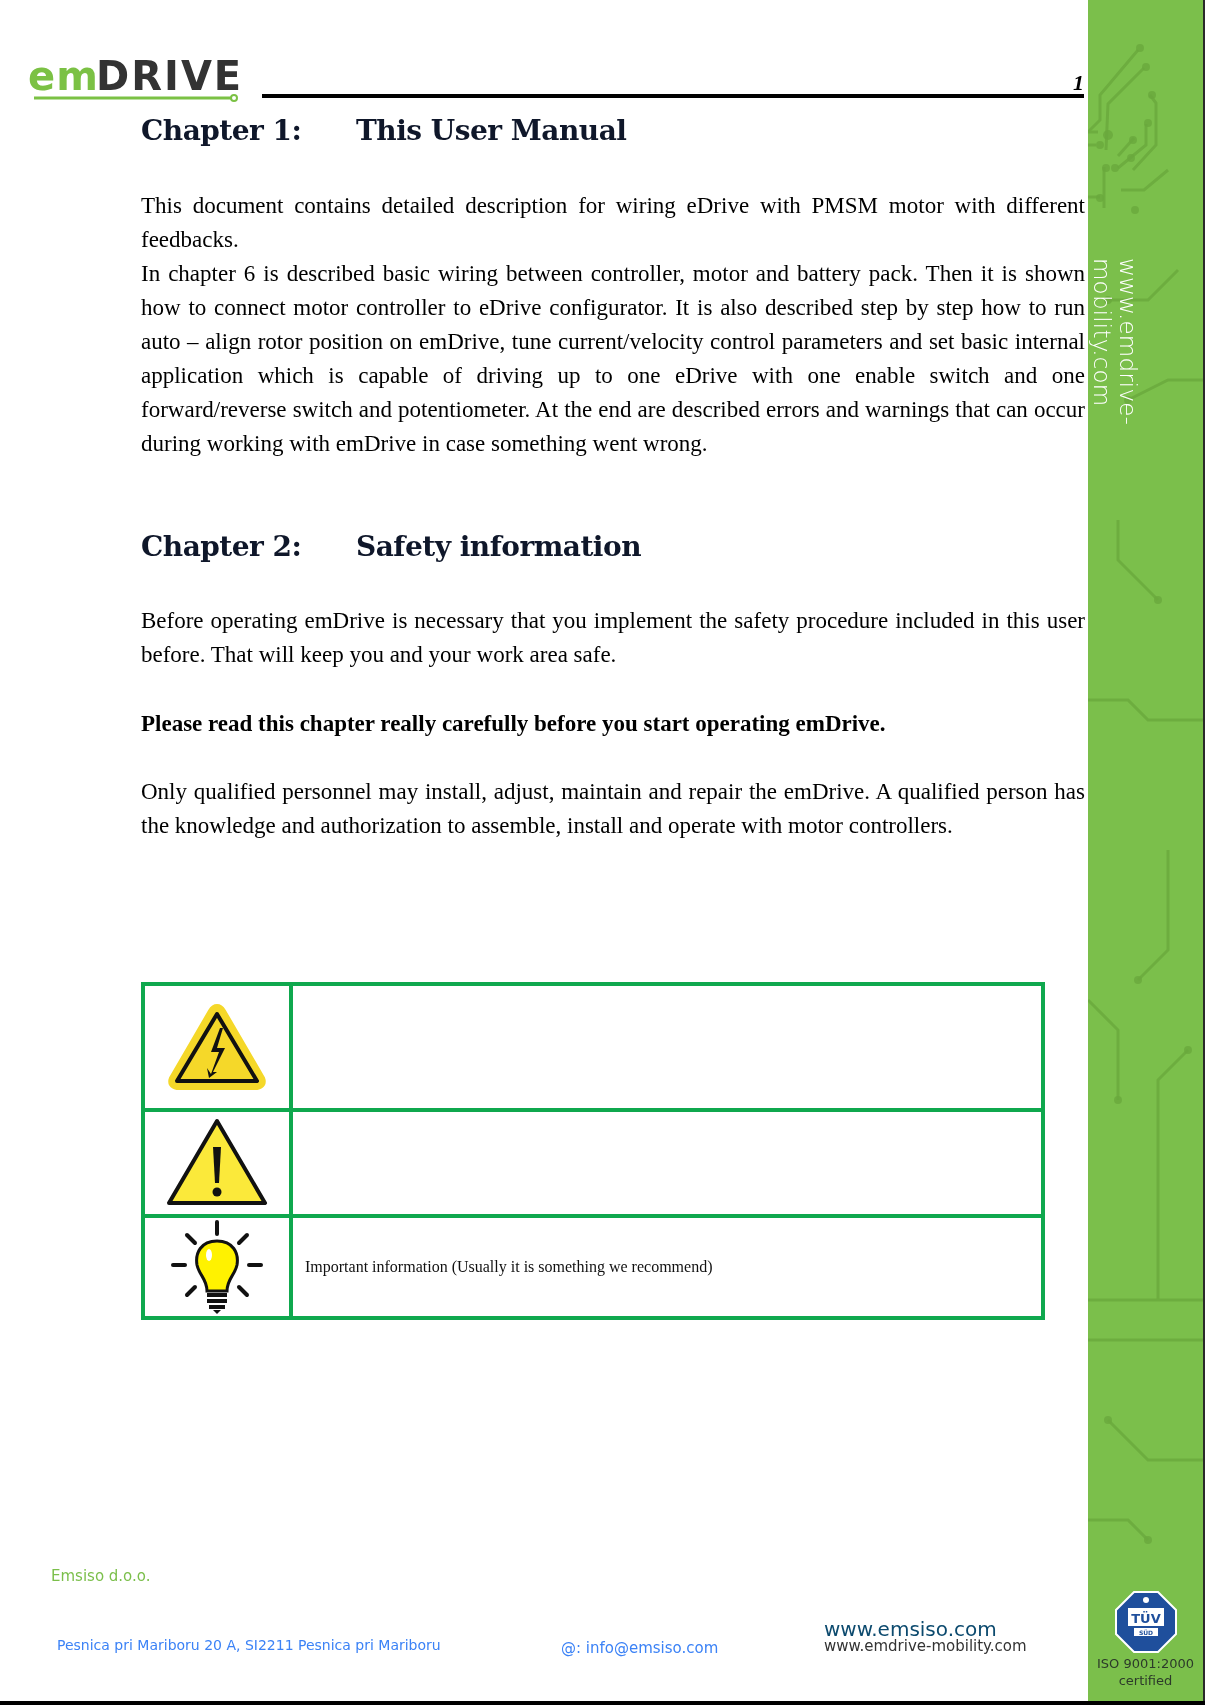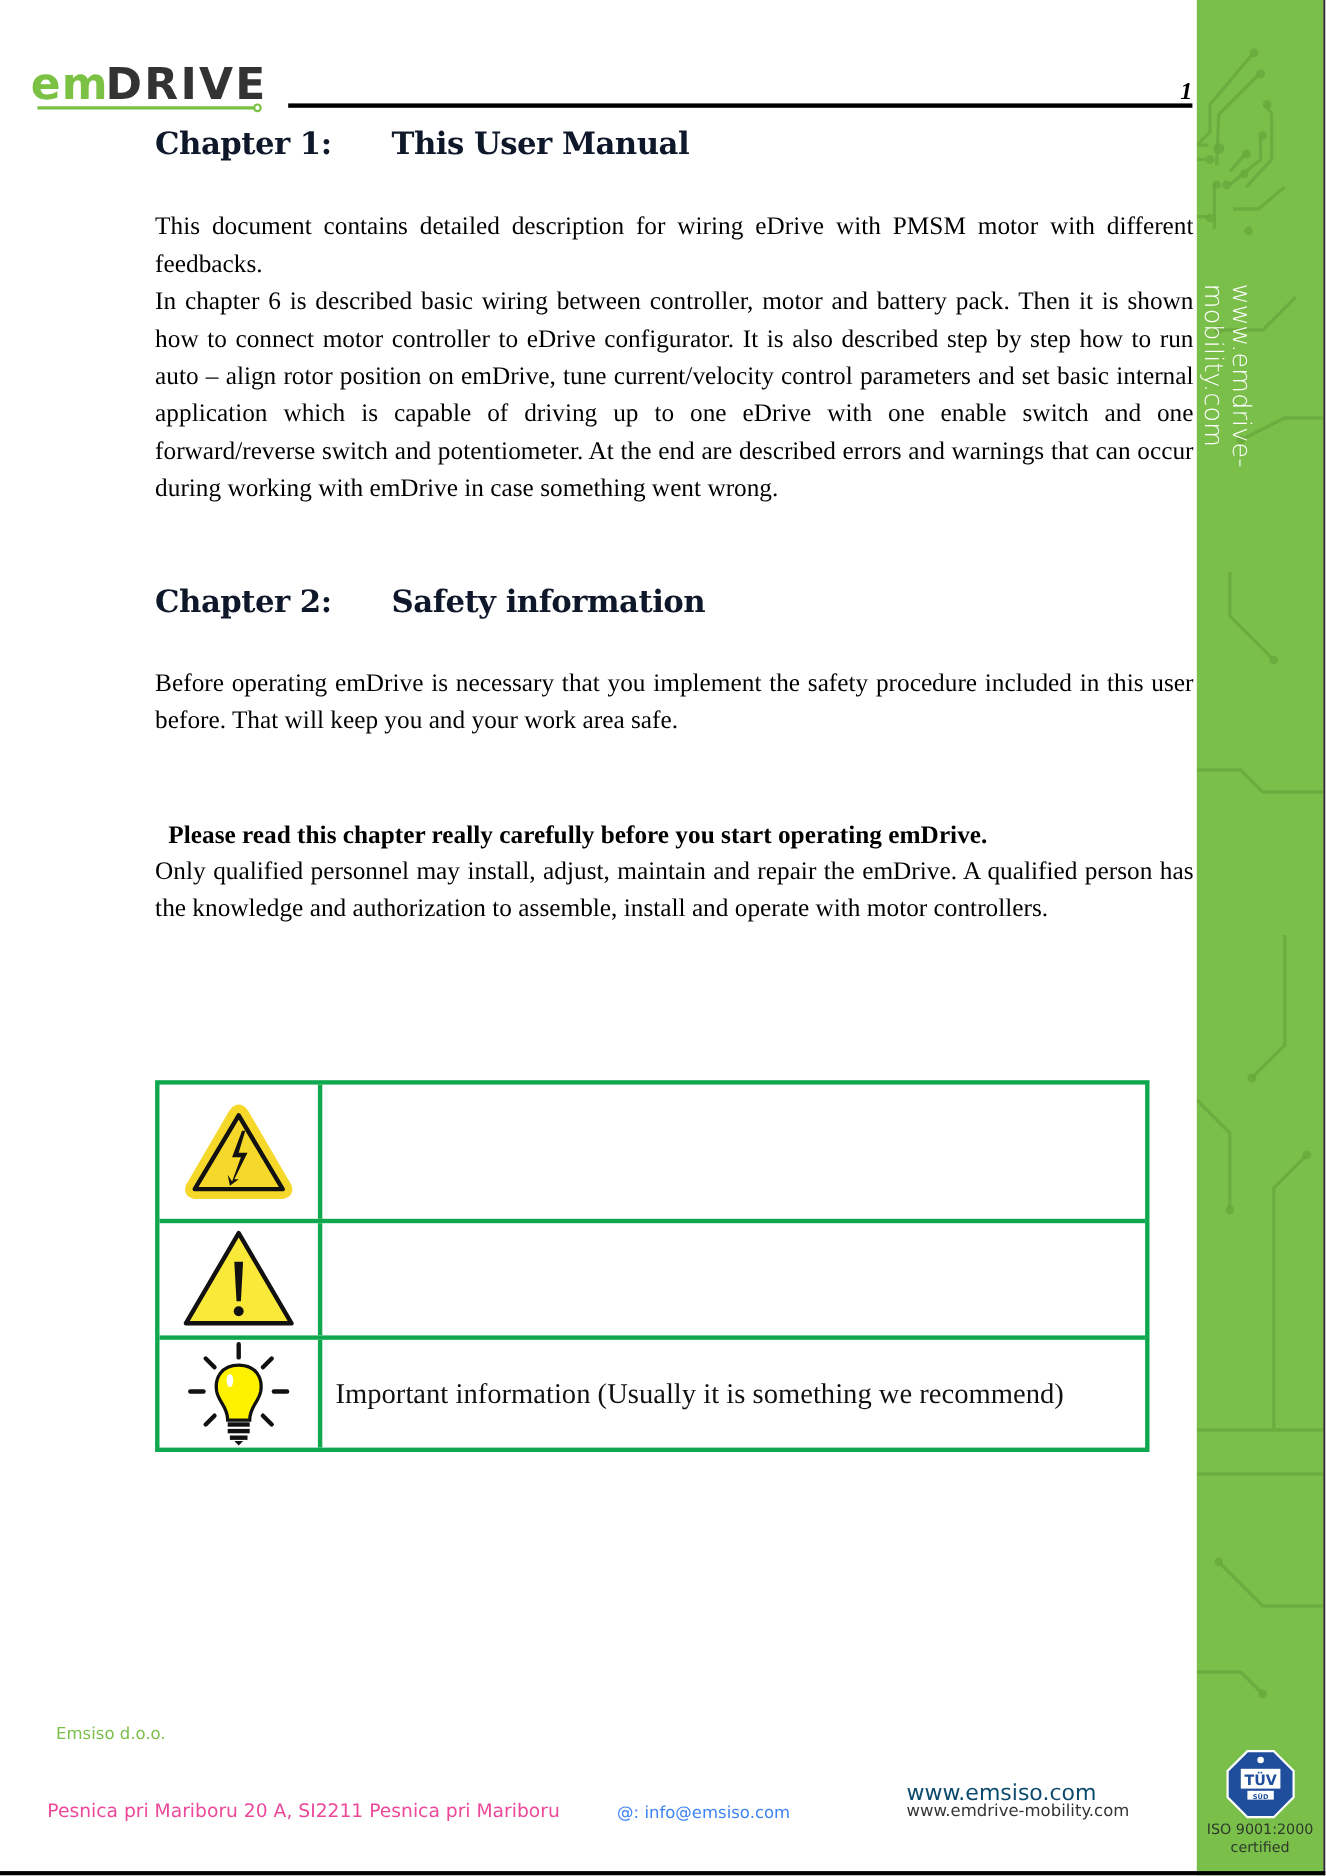--- a/index.html
+++ b/index.html
@@ -47,25 +47,25 @@
   .para p { margin: 0; }
 
   
   .safety-table {
     position: absolute; left: 141px; top: 982px; width: 904px; height: 338px;
     border: 4px solid #0fa84e; box-sizing: border-box;
   }
   .st-row { position: absolute; left: 0; width: 896px; box-sizing: border-box; }
   .st-row + .st-row { border-top: 4px solid #0fa84e; }
   .st-icon { position: absolute; left: 0; top: 0; width: 148px; height: 100%; border-right: 4px solid #0fa84e; box-sizing: border-box; display: flex; align-items: center; justify-content: center; }
-  .st-text { position: absolute; left: 160px; top: 0; height: 100%; display: flex; align-items: center; font-family: "Liberation Serif", serif; font-size: 26px; color: #111; text-align: center; }
+  .st-text { position: absolute; left: 160px; top: 0; height: 100%; display: flex; align-items: center; font-family: "Liberation Serif", serif; font-size: 16px; color: #111; text-align: center; }
 
   
   .footer-company { position: absolute; left: 51px; top: 1567px; font-family: "DejaVu Sans", sans-serif; font-size: 15px; color: #7bbf4b; }
-  .footer-address { position: absolute; left: 43px; top: 1637px; font-family: "DejaVu Sans", sans-serif; font-size: 17px; color: #ec4899; }
+  .footer-address { position: absolute; left: 57px; top: 1637px; font-family: "DejaVu Sans", sans-serif; font-size: 14px; color: #3b82f6; }
   .footer-email { position: absolute; left: 561px; top: 1639px; font-family: "DejaVu Sans", sans-serif; font-size: 15px; color: #3b82f6; }
   .footer-web1 { position: absolute; left: 824px; top: 1617px; font-family: "DejaVu Sans", sans-serif; font-size: 20px; color: #0c4a6e; }
   .footer-web2 { position: absolute; left: 824px; top: 1637px; font-family: "DejaVu Sans", sans-serif; font-size: 15px; color: #333; }
   .bottom-rule { position: absolute; left: 0; top: 1701px; width: 1205px; height: 4px; background: #000; }
 </style>
 </head>
 <body>
 
 <div class="page">
 
@@ -154,21 +154,21 @@
     <p>This document contains detailed description for wiring eDrive with PMSM motor with different feedbacks.</p>
     <p>In chapter 6 is described basic wiring between controller, motor and battery pack. Then it is shown how to connect motor controller to eDrive configurator. It is also described step by step how to run auto – align rotor position on emDrive, tune current/velocity control parameters and set basic internal application which is capable of driving up to one eDrive with one enable switch and one forward/reverse switch and potentiometer. At the end are described errors and warnings that can occur during working with emDrive in case something went wrong.</p>
   </div>
 
   <div class="chapter-heading" style="top:530px;">
     <span class="num">Chapter 2:</span><span>Safety information</span>
   </div>
   <div class="para" style="top:604px;">
     <p>Before operating emDrive is necessary that you implement the safety procedure included in this user before. That will keep you and your work area safe.</p>
   </div>
-  <div class="para bold" style="top:742px;margin-left:12px;">
+  <div class="para bold" style="top:707px;">
     <p>Please read this chapter really carefully before you start operating emDrive.</p>
   </div>
   <div class="para" style="top:775px;">
     <p>Only qualified personnel may install, adjust, maintain and repair the emDrive. A qualified person has the knowledge and authorization to assemble, install and operate with motor controllers.</p>
   </div>
 
   <div class="safety-table">
     <div class="st-row" style="top:0; height:122px;">
       <div class="st-icon">
         <svg width="100" height="90" viewBox="0 0 100 90" xmlns="http://www.w3.org/2000/svg">

